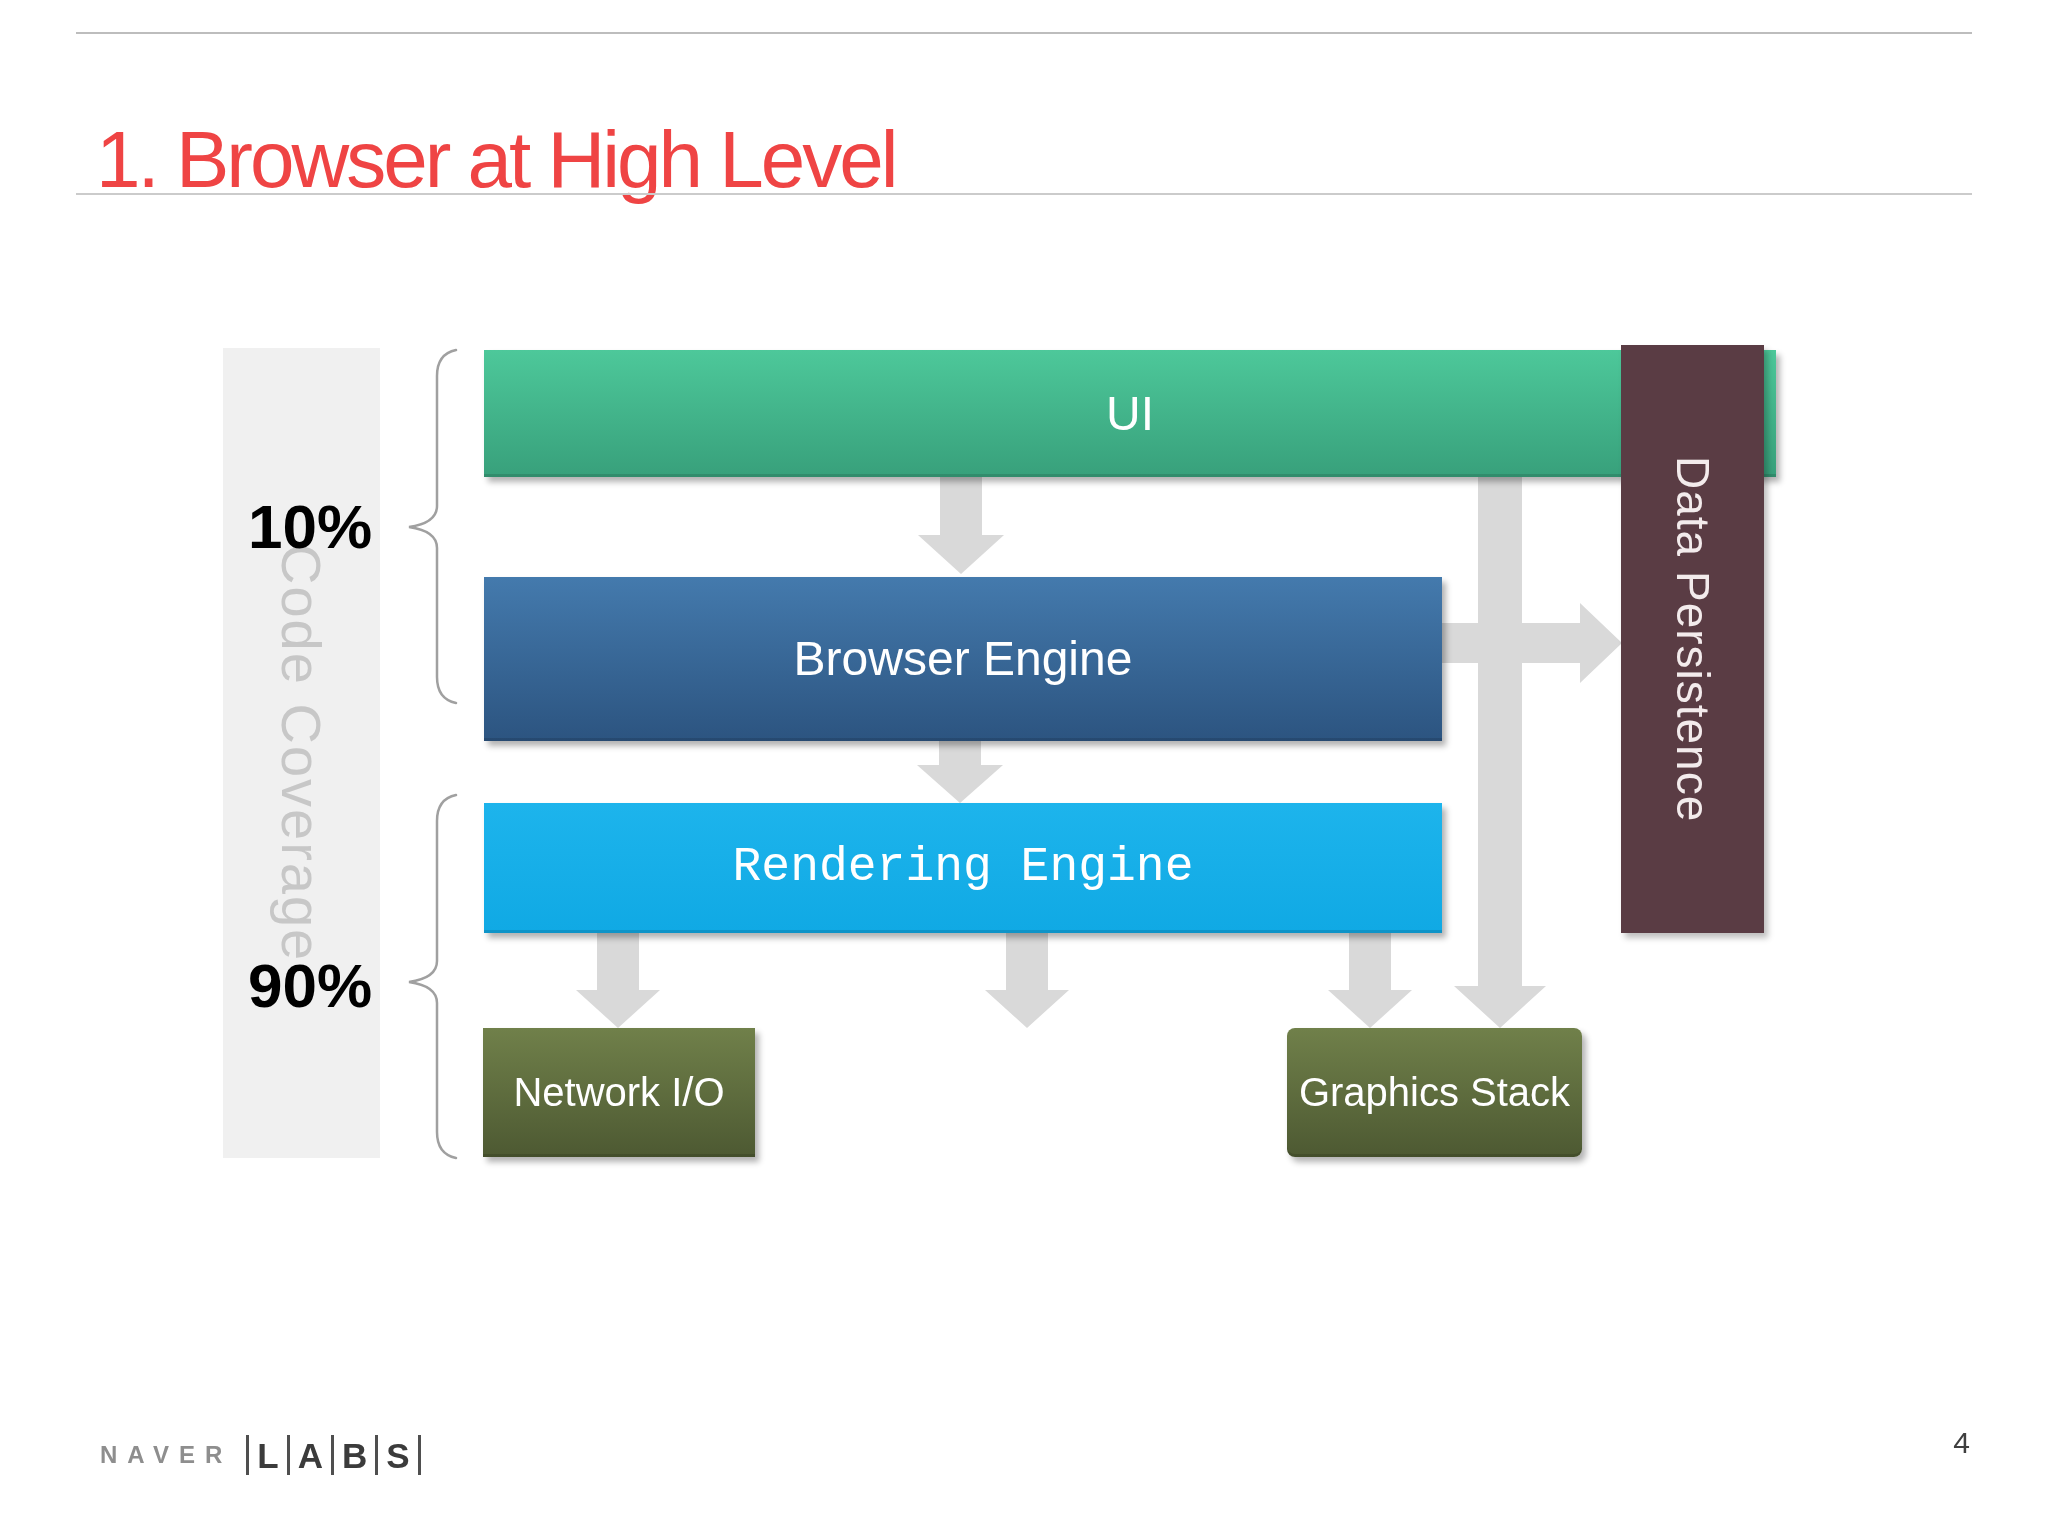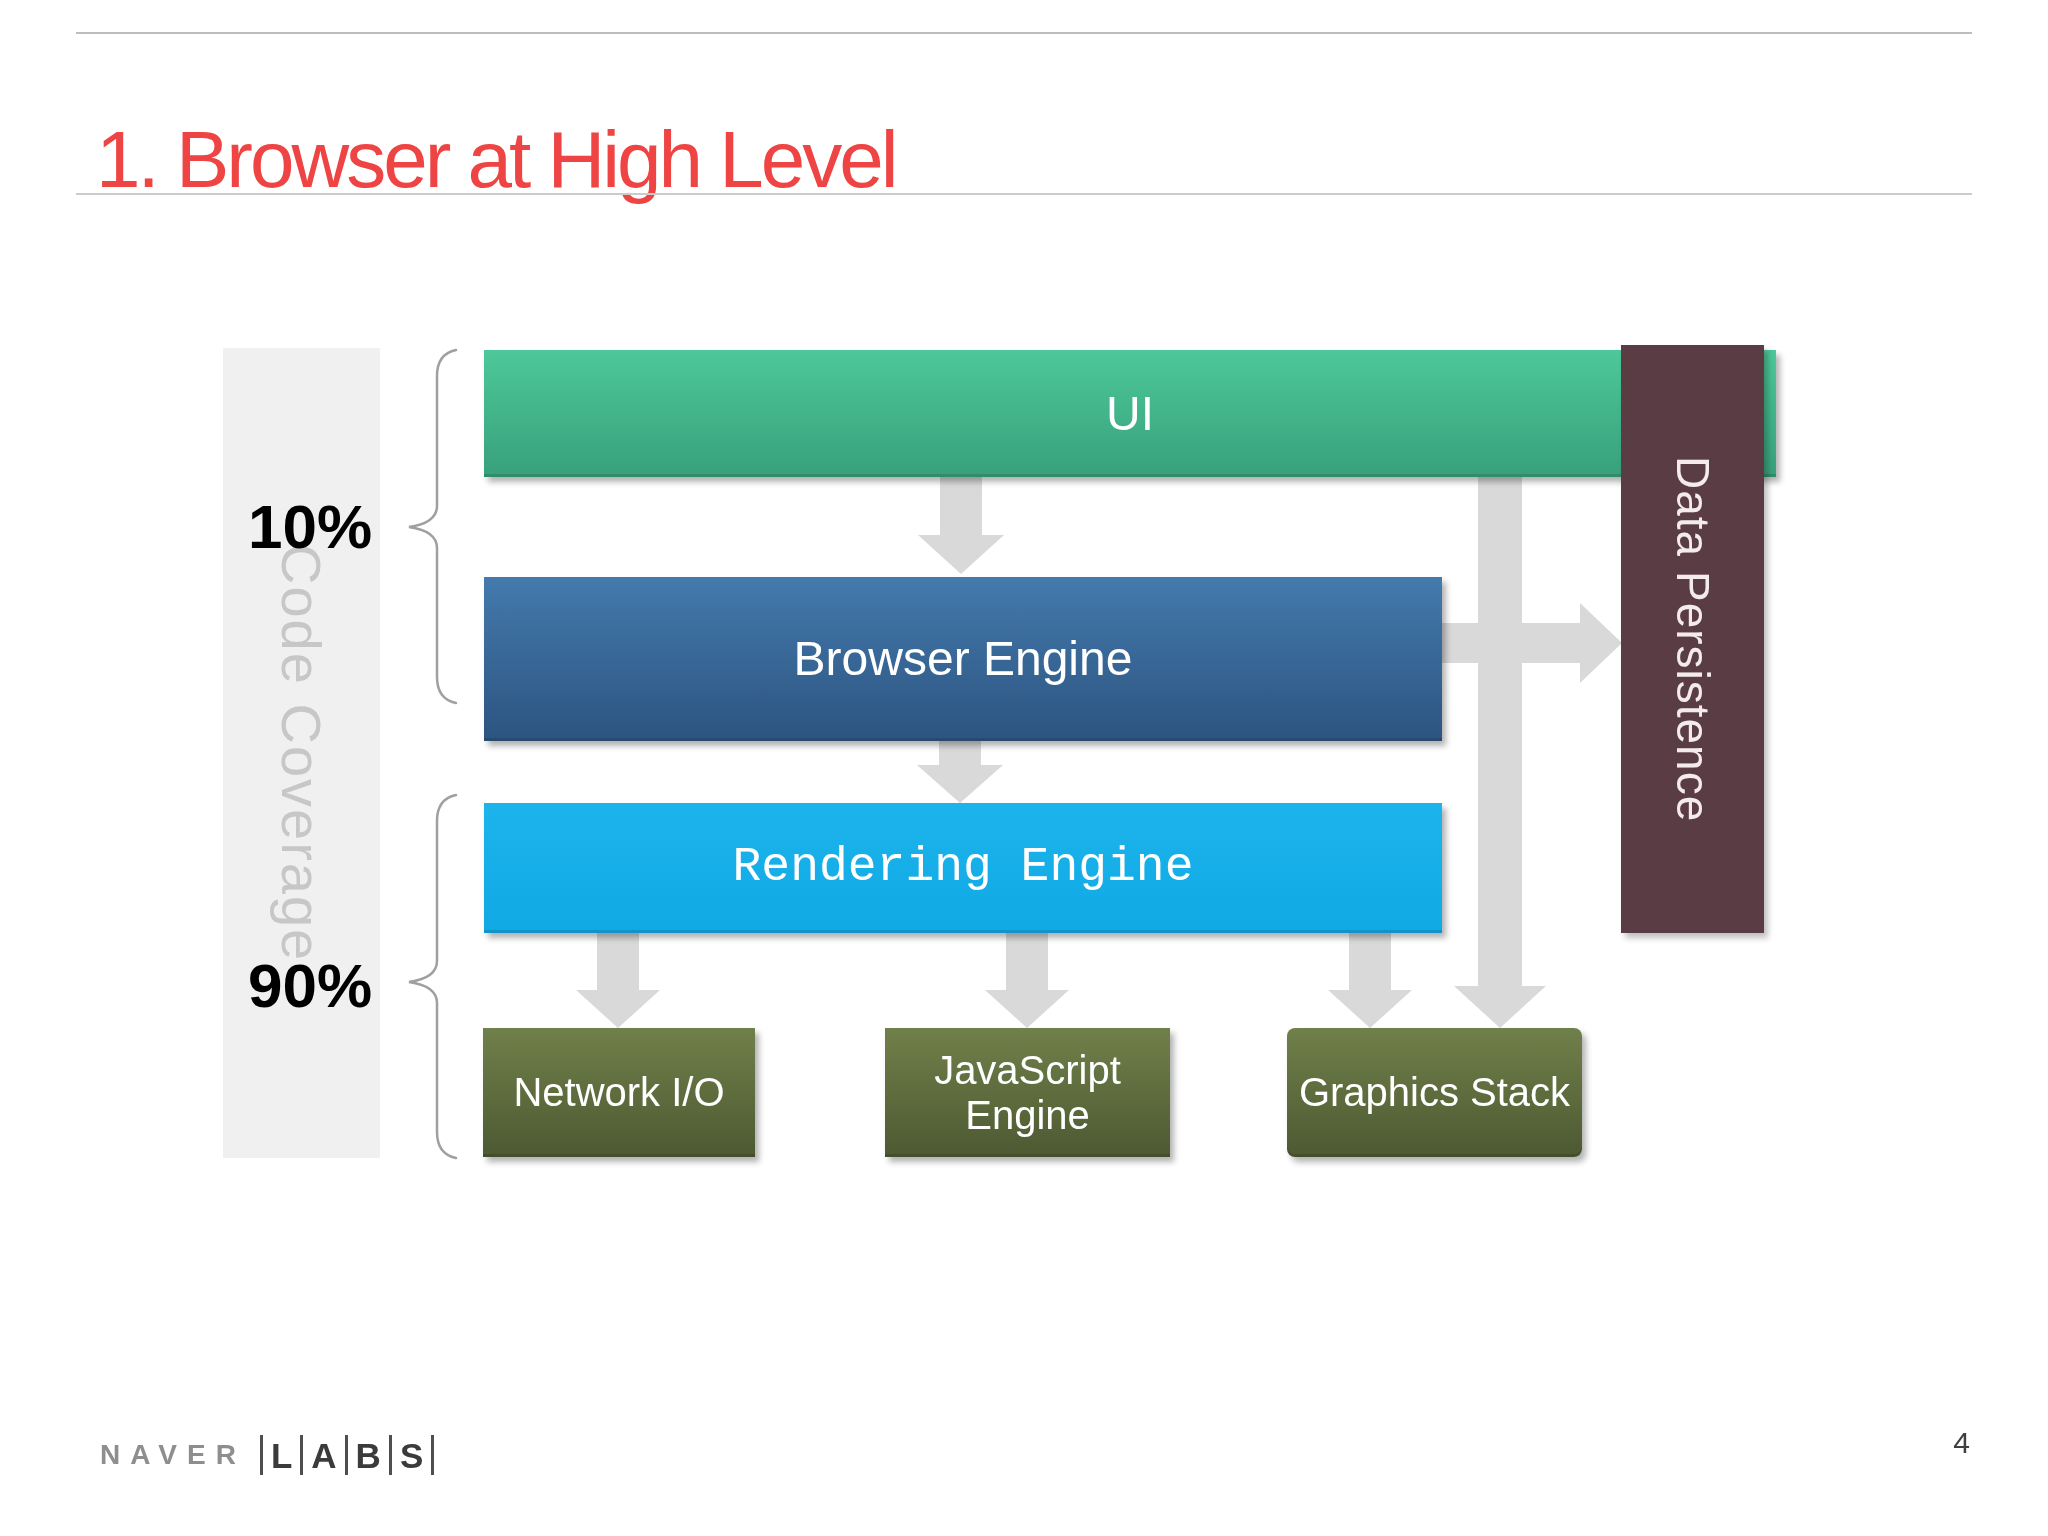--- a/index.html
+++ b/index.html
@@ -83,21 +83,21 @@
     writing-mode: vertical-rl;
     font-size: 46px; color: #f3ebec; white-space: nowrap; letter-spacing: 1px;
   }
 
   
   .logo {
     position: absolute; left: 100px; top: 1432px; height: 46px;
     display: flex; align-items: center; z-index: 3;
   }
   .logo .brand {
-    font-size: 28px; font-weight: 600; letter-spacing: 10px;
+    font-size: 24px; font-weight: 600; letter-spacing: 10px;
     color: #8e8e8e; margin-right: 14px; line-height: 1;
   }
   .logo .sep { width: 3px; height: 40px; background: #4f4f4f; }
   .logo .labs-letter {
     font-size: 35px; font-weight: 700; color: #3b3b3b;
     margin: 0 8px; line-height: 1;
   }
   .page-number {
     position: absolute; right: 78px; top: 1428px;
     font-size: 30px; color: #3f3f3f; line-height: 1;
@@ -140,23 +140,20 @@
   </div>
 
   <div class="block block-rendering-engine">
     <span>Rendering Engine</span>
   </div>
 
   <div class="block block-olive block-network-io">
     <span>Network I/O</span>
   </div>
 
-  <div class="block block-olive block-javascript-engine">
-    <span>JavaScript Engine</span>
-  </div>
 
   <div class="block block-olive block-graphics-stack">
     <span>Graphics Stack</span>
   </div>
 
   <div class="block block-data-persistence">
     <span class="v-label">Data Persistence</span>
   </div>
 
   <div class="logo">

